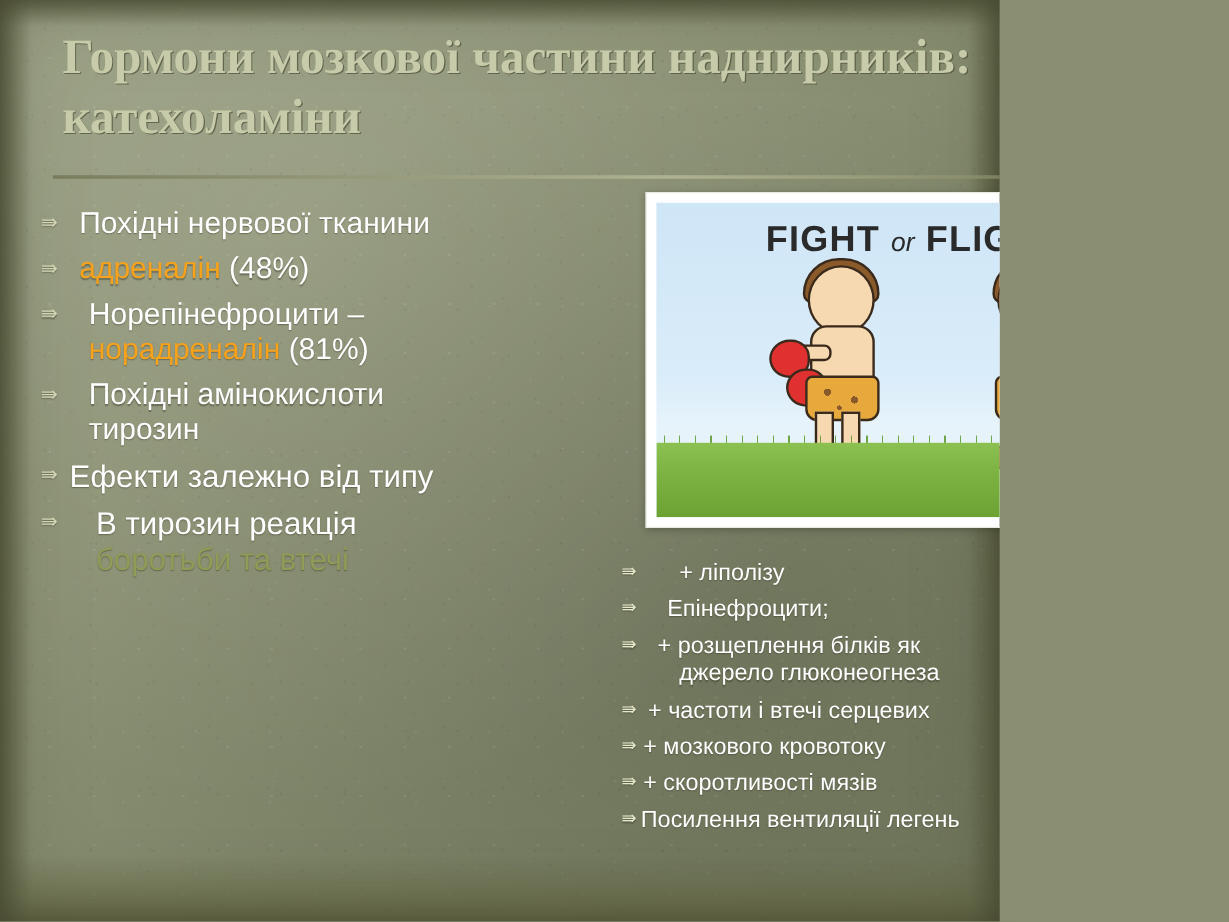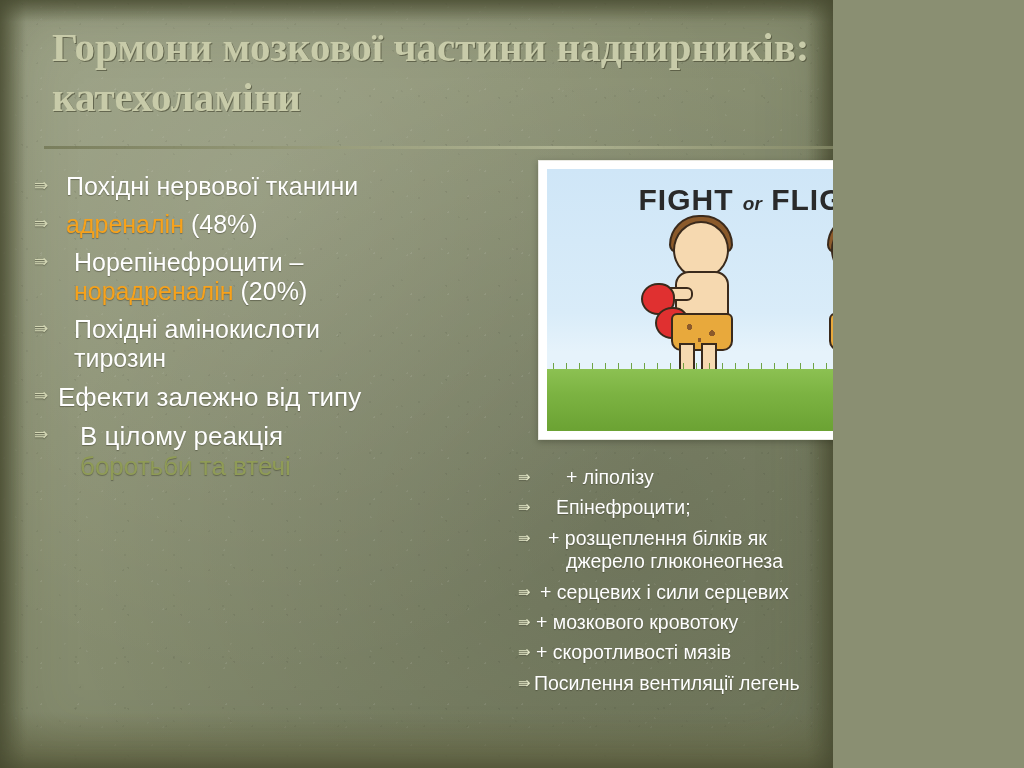--- a/index.html
+++ b/index.html
@@ -159,22 +159,22 @@
     top: 14px;
     left: 0; right: 0;
     text-align: center;
     font-family: "Liberation Sans", sans-serif;
     font-weight: bold;
     font-size: 30px;
     letter-spacing: 1px;
     color: #2a2a2a;
   }
   .fig-title .small {
-    font-size: 19px;
-    font-weight: bold;
+    font-size: 22px;
+    font-weight: normal;
     font-style: italic;
     letter-spacing: 0;
   }
   
   .caveman { position: absolute; }
   .cm-left { left: 92px; bottom: 40px; width: 140px; height: 170px; }
   .cm-right { left: 250px; bottom: 40px; width: 150px; height: 170px; }
   .cm-head {
     position: absolute; width: 52px; height: 54px; border-radius: 50%;
     background: #f6d9b0; border: 2px solid #3a2a1c; top: 0; left: 34px;
@@ -283,37 +283,37 @@
     </div>
 
     <div class="bullet b2">
       <span class="mark">⇛</span>
       <span class="l2"><span class="hl-orange">адреналін</span><span> (48%)</span></span>
     </div>
 
     <div class="bullet b3">
       <span class="mark">⇛</span>
       <span>Норепінефроцити –</span>
-      <span class="l2"><span class="hl-orange">норадреналін</span><span> (20%)</span></span>
+      <span class="l2"><span class="hl-orange">норадреналін</span><span> (81%)</span></span>
     </div>
 
     <div class="bullet b4">
       <span class="mark">⇛</span>
       <span>Похідні амінокислоти</span>
       <span class="l2">тирозин</span>
     </div>
 
     <div class="bullet b5">
       <span class="mark">⇛</span>
       <span>Ефекти залежно від типу</span>
     </div>
 
     <div class="bullet b6">
       <span class="mark">⇛</span>
-      <span>В цілому реакція</span>
+      <span>В тирозин реакція</span>
       <span class="l2 hl-olive">боротьби та втечі</span>
     </div>
 
   </div>
 
   <div class="figure">
     <div class="fig-sky">
       <div class="fig-title">
         <span>FIGHT</span>
         <span class="small">or</span>
@@ -365,21 +365,21 @@
     </div>
 
     <div class="rl-item rl-3">
       <span class="mark">⇛</span>
       <span>+ розщеплення білків як</span>
       <span class="cont">джерело глюконеогнеза</span>
     </div>
 
     <div class="rl-item rl-4">
       <span class="mark">⇛</span>
-      <span>+ серцевих і сили серцевих</span>
+      <span>+ частоти і втечі серцевих</span>
     </div>
 
     <div class="rl-item rl-5">
       <span class="mark">⇛</span>
       <span>+ мозкового кровотоку</span>
     </div>
 
     <div class="rl-item rl-6">
       <span class="mark">⇛</span>
       <span>+ скоротливості мязів</span>

